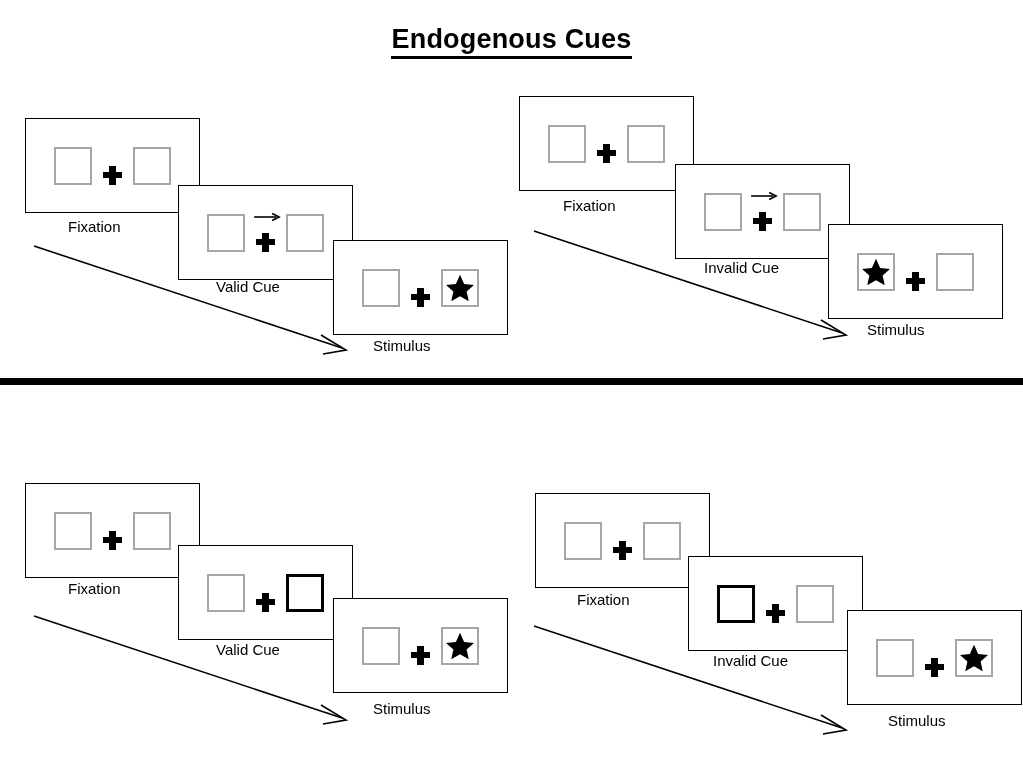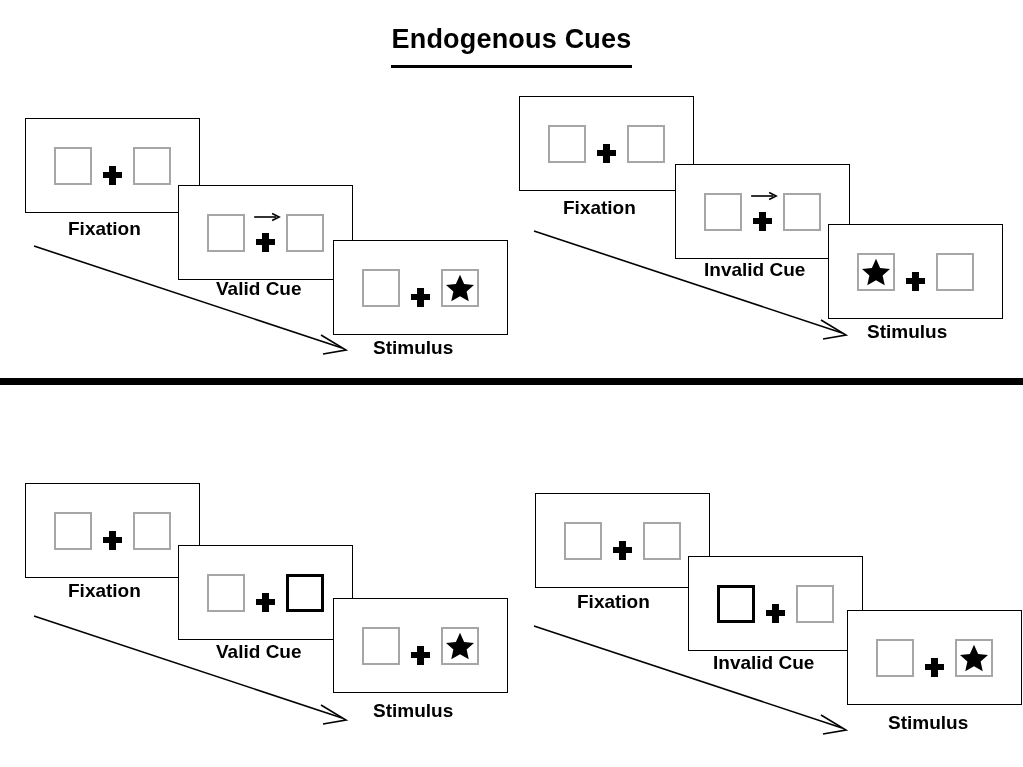--- a/index.html
+++ b/index.html
@@ -28,21 +28,21 @@
     position: absolute;
     left: 0;
     width: 1023px;
     text-align: center;
     font-size: 27px;
     font-weight: bold;
     letter-spacing: 0.2px;
   }
   .section-title span {
     border-bottom: 3px solid #000;
-    padding-bottom: 10px;
+    padding-bottom: 1px;
     display: inline-block;
   }
   #title-endogenous { top: 24px; }
   #title-exogenous  { top: 30px; }
 
   .divider {
     position: absolute;
     left: 0;
     top: 378px;
     width: 1023px;
@@ -124,22 +124,22 @@
     position: absolute;
     top: -2px;
     left: 50%;
     transform: translateX(-46%);
     width: 28px;
     height: 10px;
   }
 
   .frame-label {
     position: absolute;
-    font-size: 19px;
-    font-weight: bold;
+    font-size: 15px;
+    font-weight: normal;
     white-space: nowrap;
   }
 
   .time-arrow {
     position: absolute;
     width: 330px;
     height: 120px;
     pointer-events: none;
   }
 </style>

